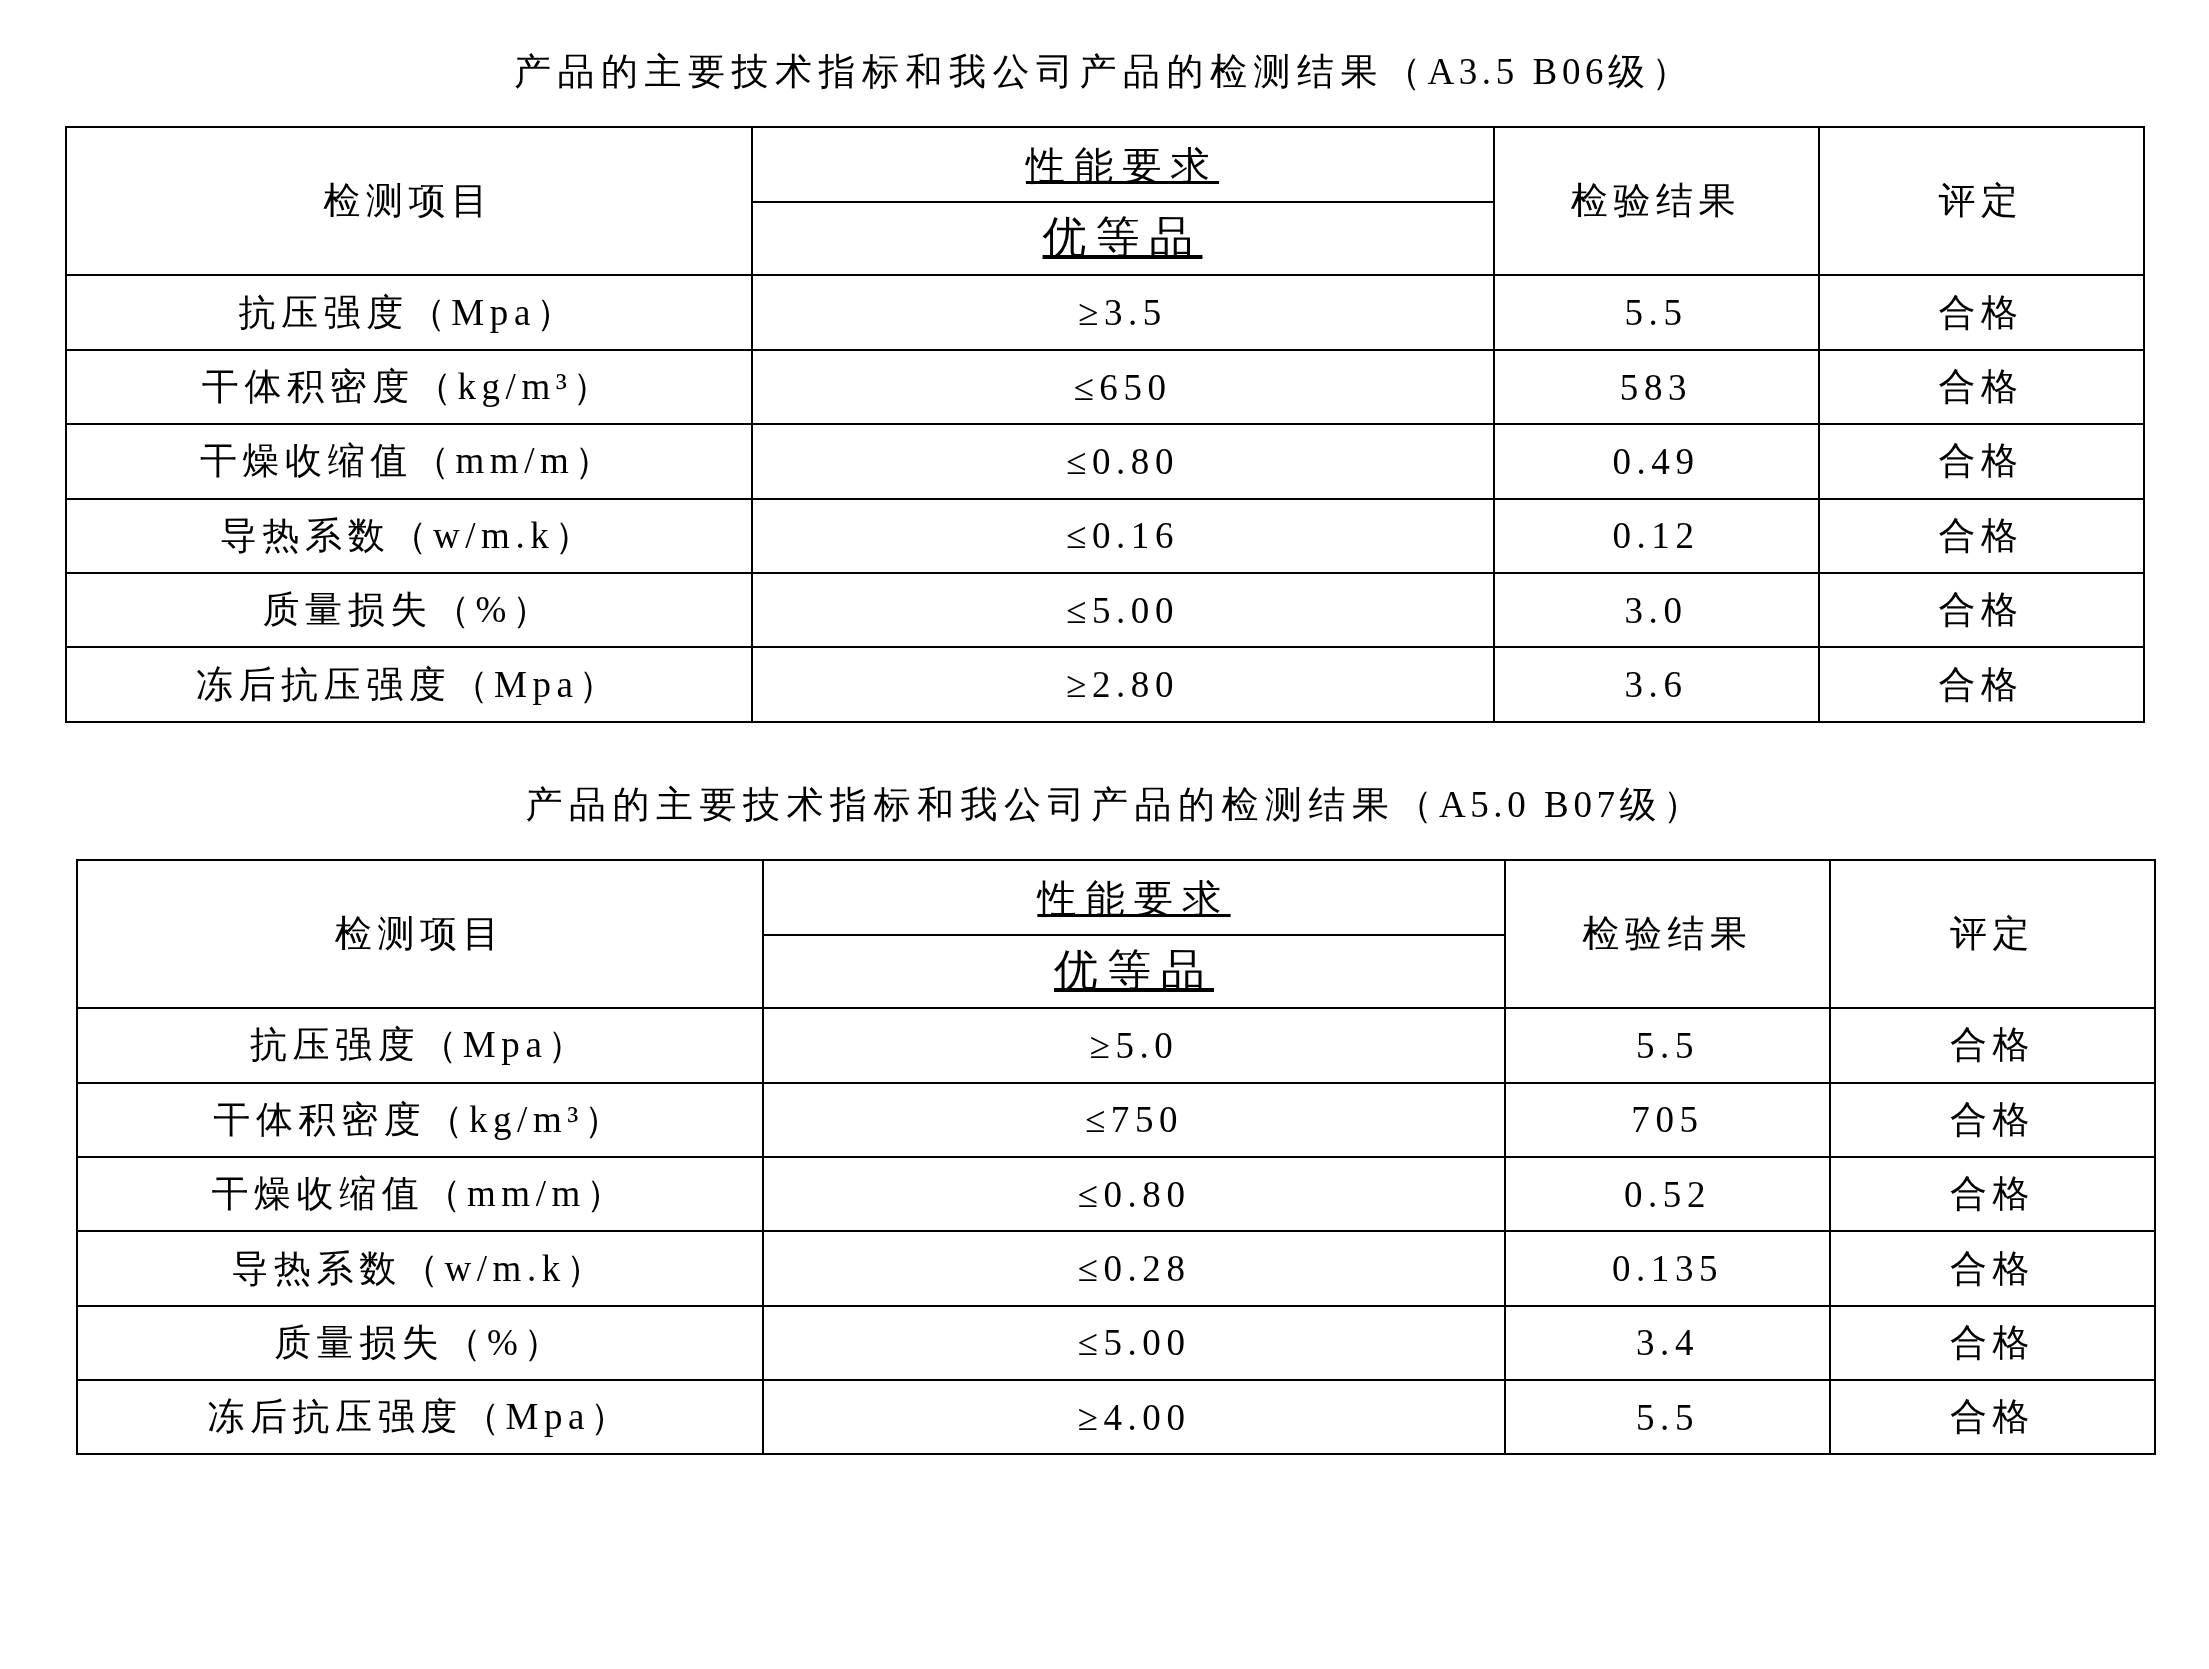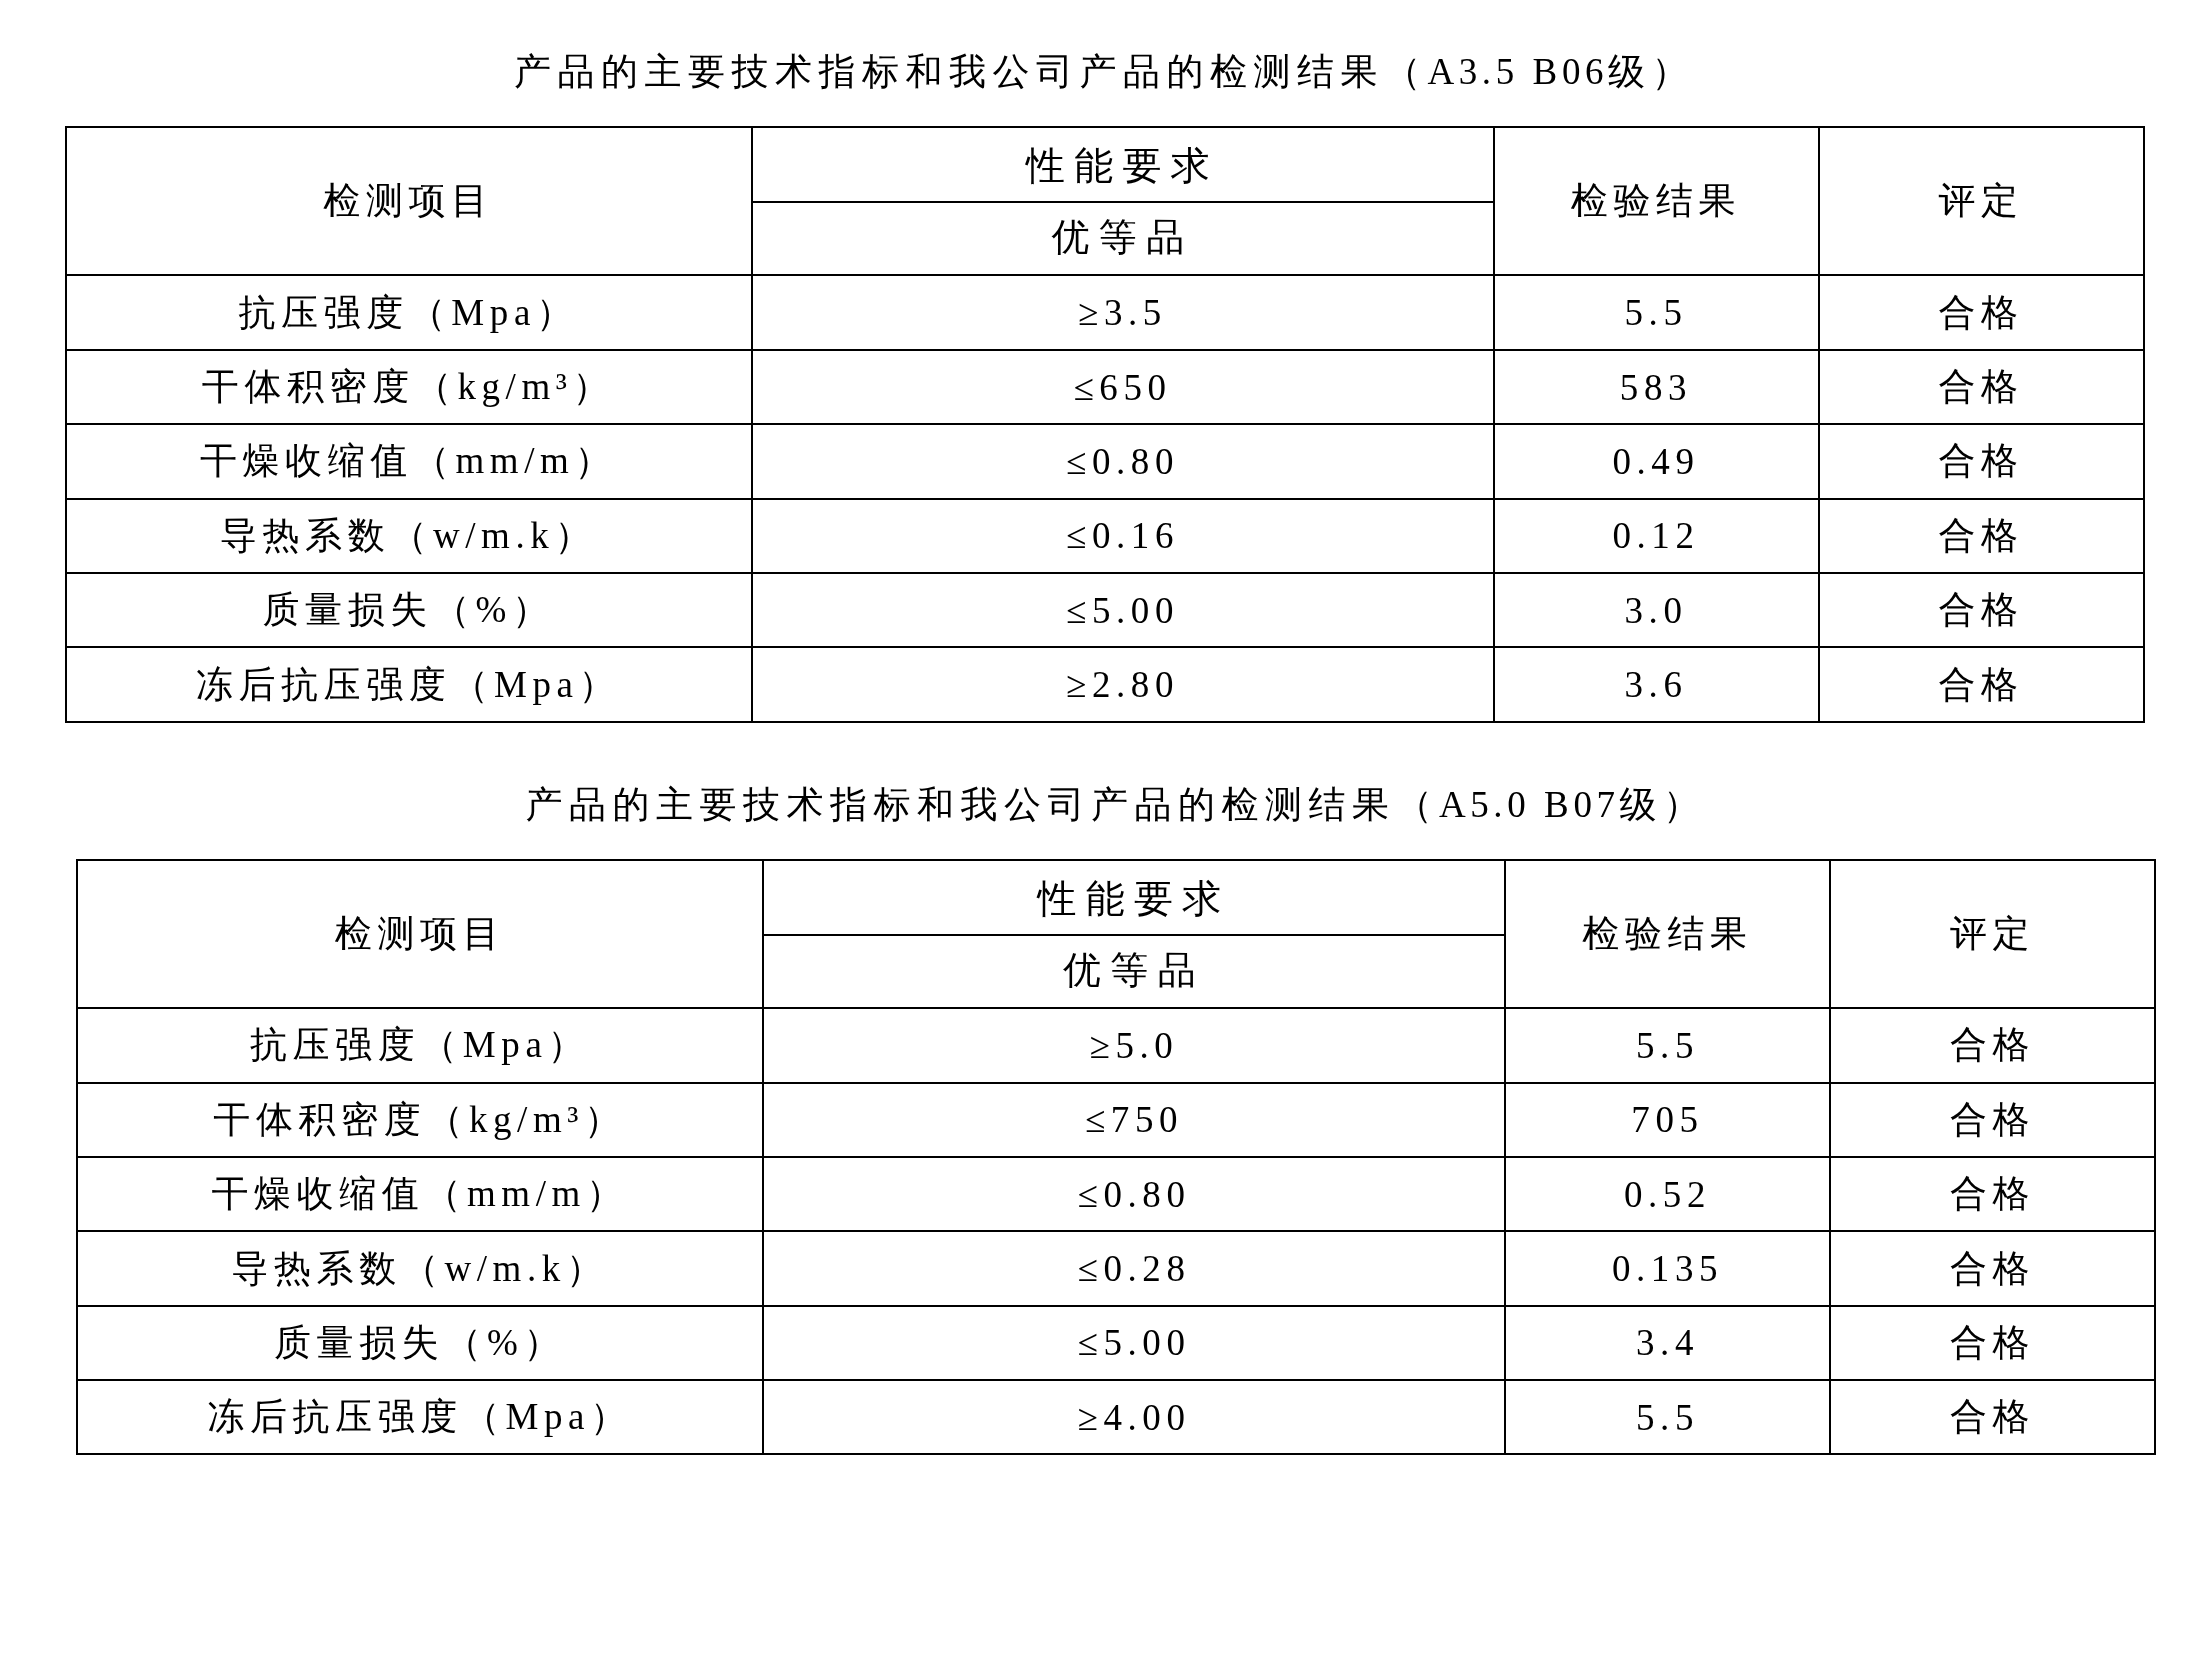--- a/index.html
+++ b/index.html
@@ -69,32 +69,32 @@
   .hdr-item { height: 139px; font-size: 39px; letter-spacing: 9.3px; }
   .hdr-res  { font-size: 39px; letter-spacing: 7.4px; }
   .hdr-eval { font-size: 39px; letter-spacing: 9.3px; margin-left: 20px; }
 
   .row-cell { height: 65px; }
   .cell-item { letter-spacing: 4.6px; font-size: 37px; }
   .cell-num  { letter-spacing: 5.6px; font-size: 37px; }
   .cell-eval { letter-spacing: 7.4px; font-size: 37px; }
 
   
-  .hdr-req-wrap { padding: 0 !important; }
+  .hdr-req-wrap { padding: 0 !important; text-decoration: underline; }
   .hdr-req-top {
     height: 70px;
     line-height: 70px;
     border-bottom: 2.8px solid #000;
     font-size: 39px;
     letter-spacing: 9.3px;
   }
   .hdr-req-bot {
     height: 69px;
     line-height: 69px;
-    font-size: 38px;
+    font-size: 44px;
     letter-spacing: 9.3px;
   }
 </style>
 </head>
 <body>
 
 <div class="page">
 
   <div class="block block-1">
     <div class="caption">

